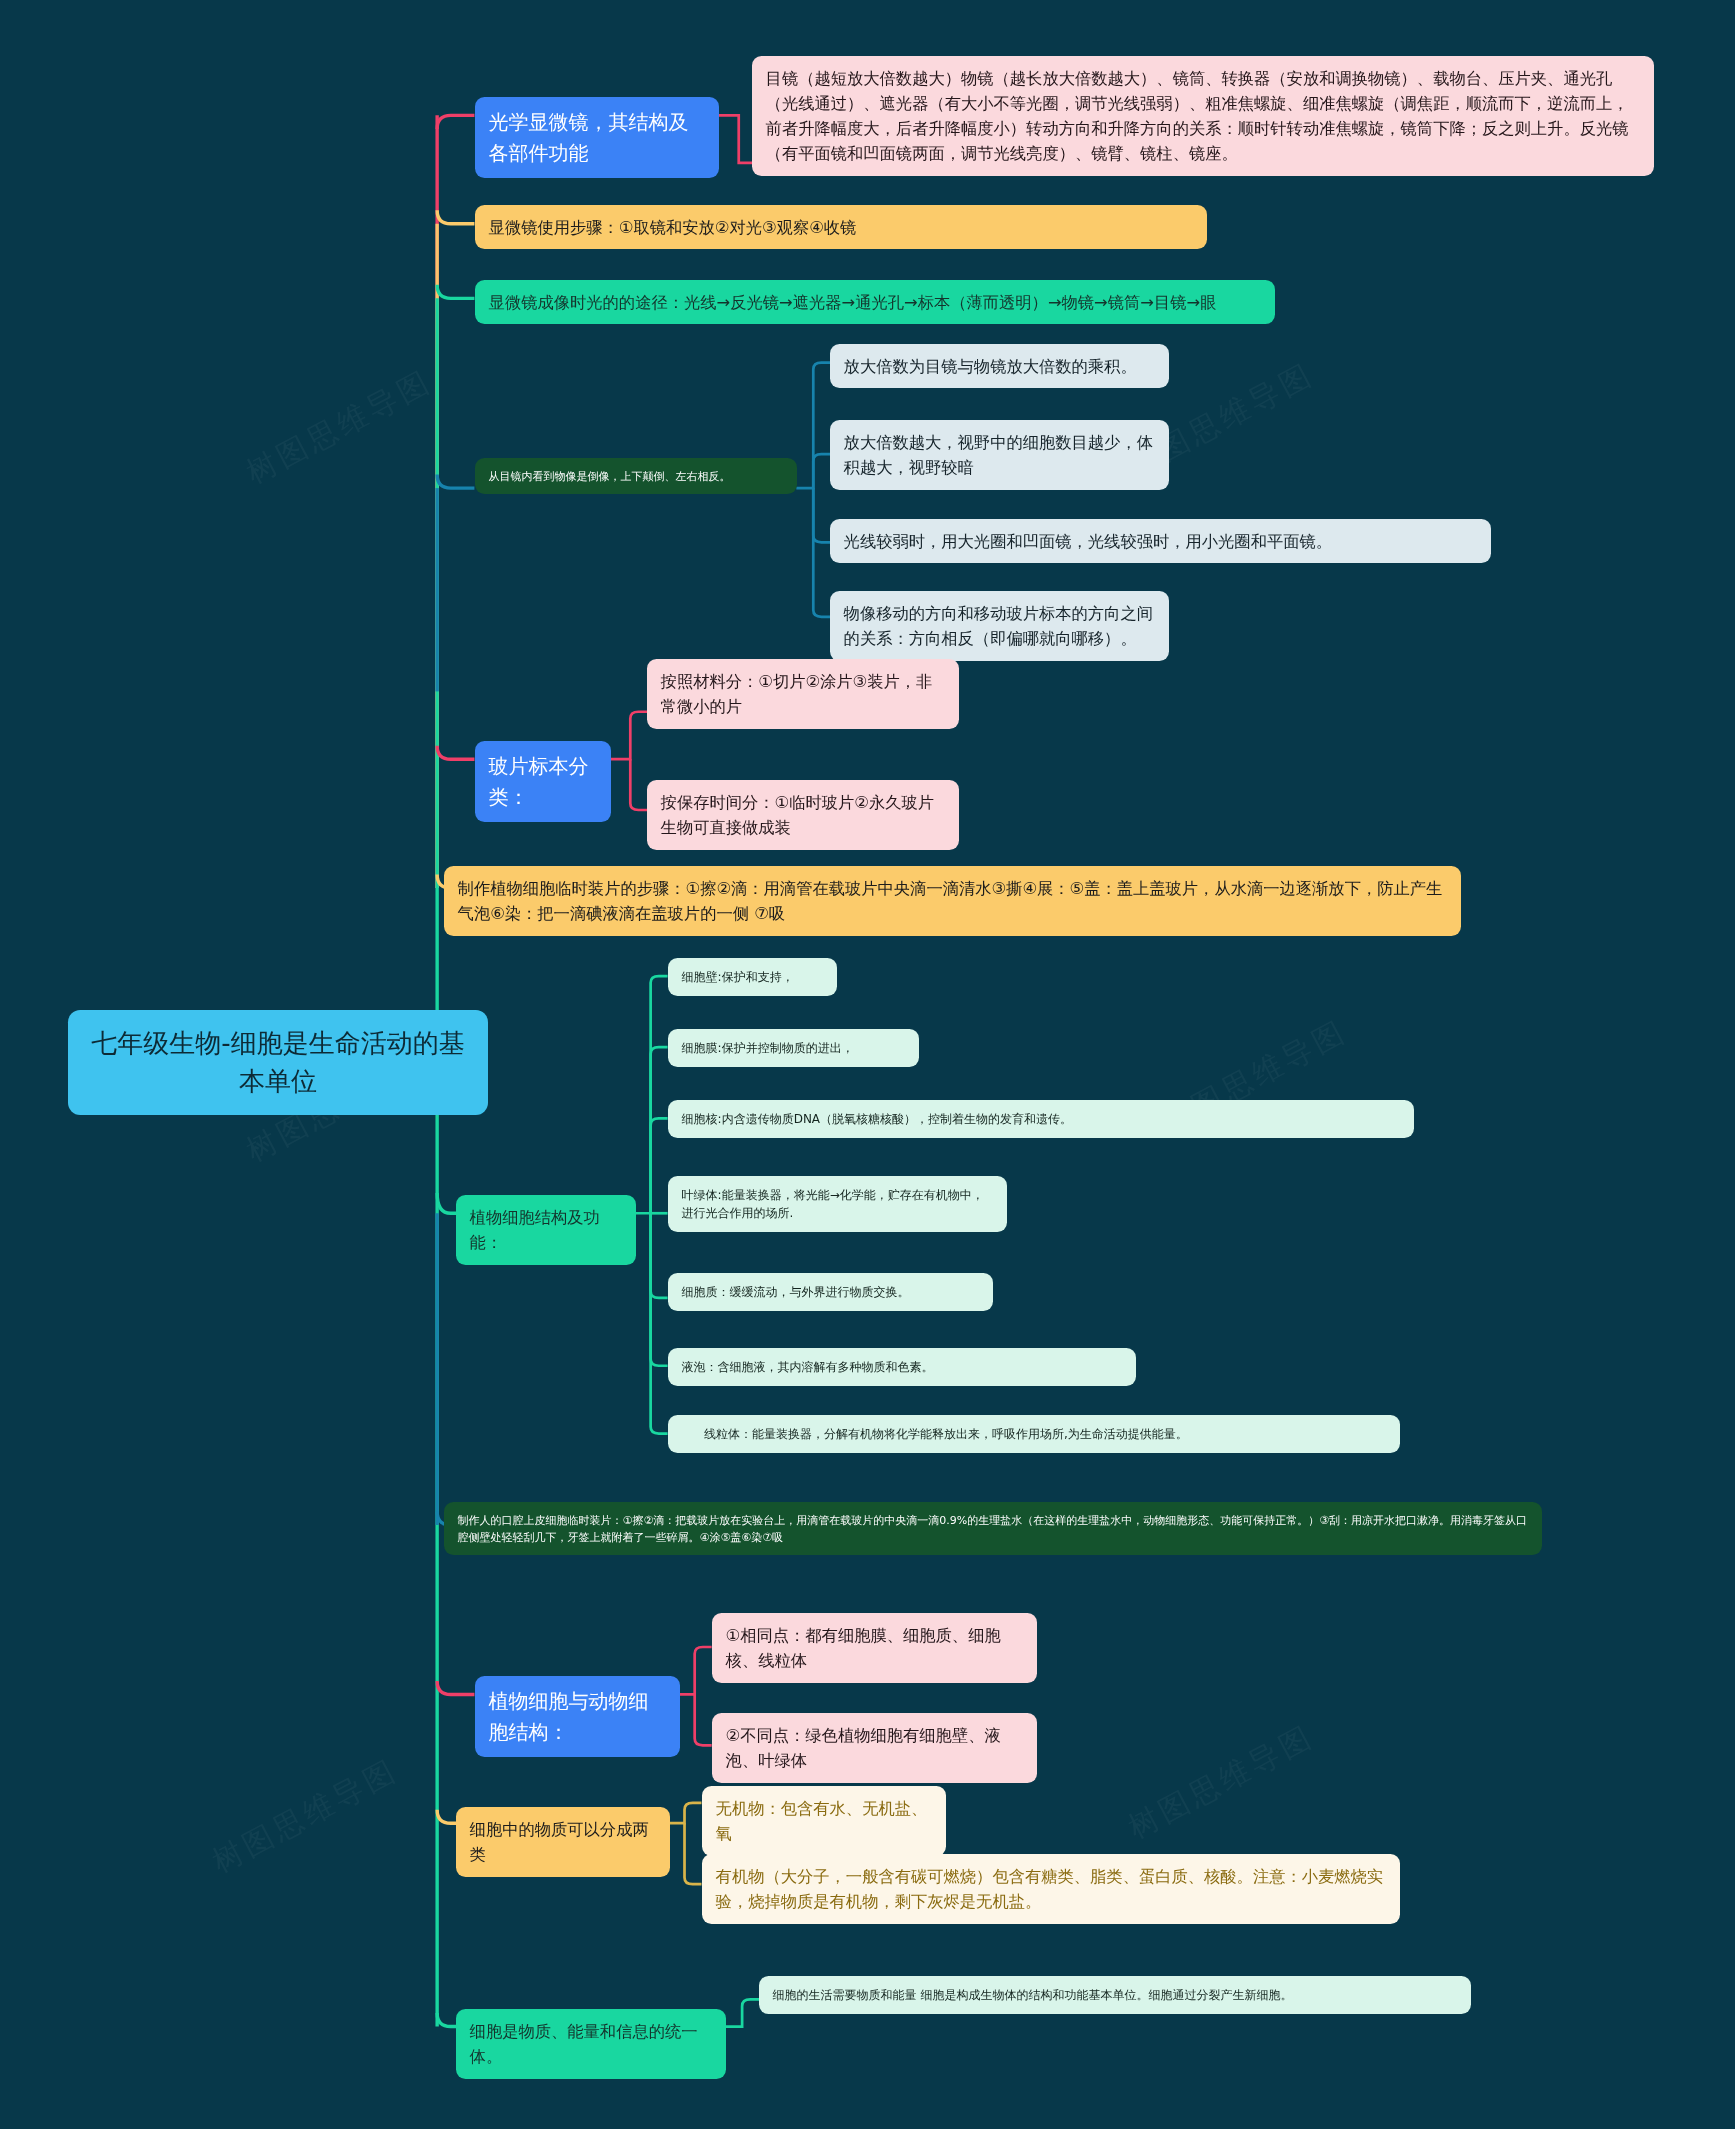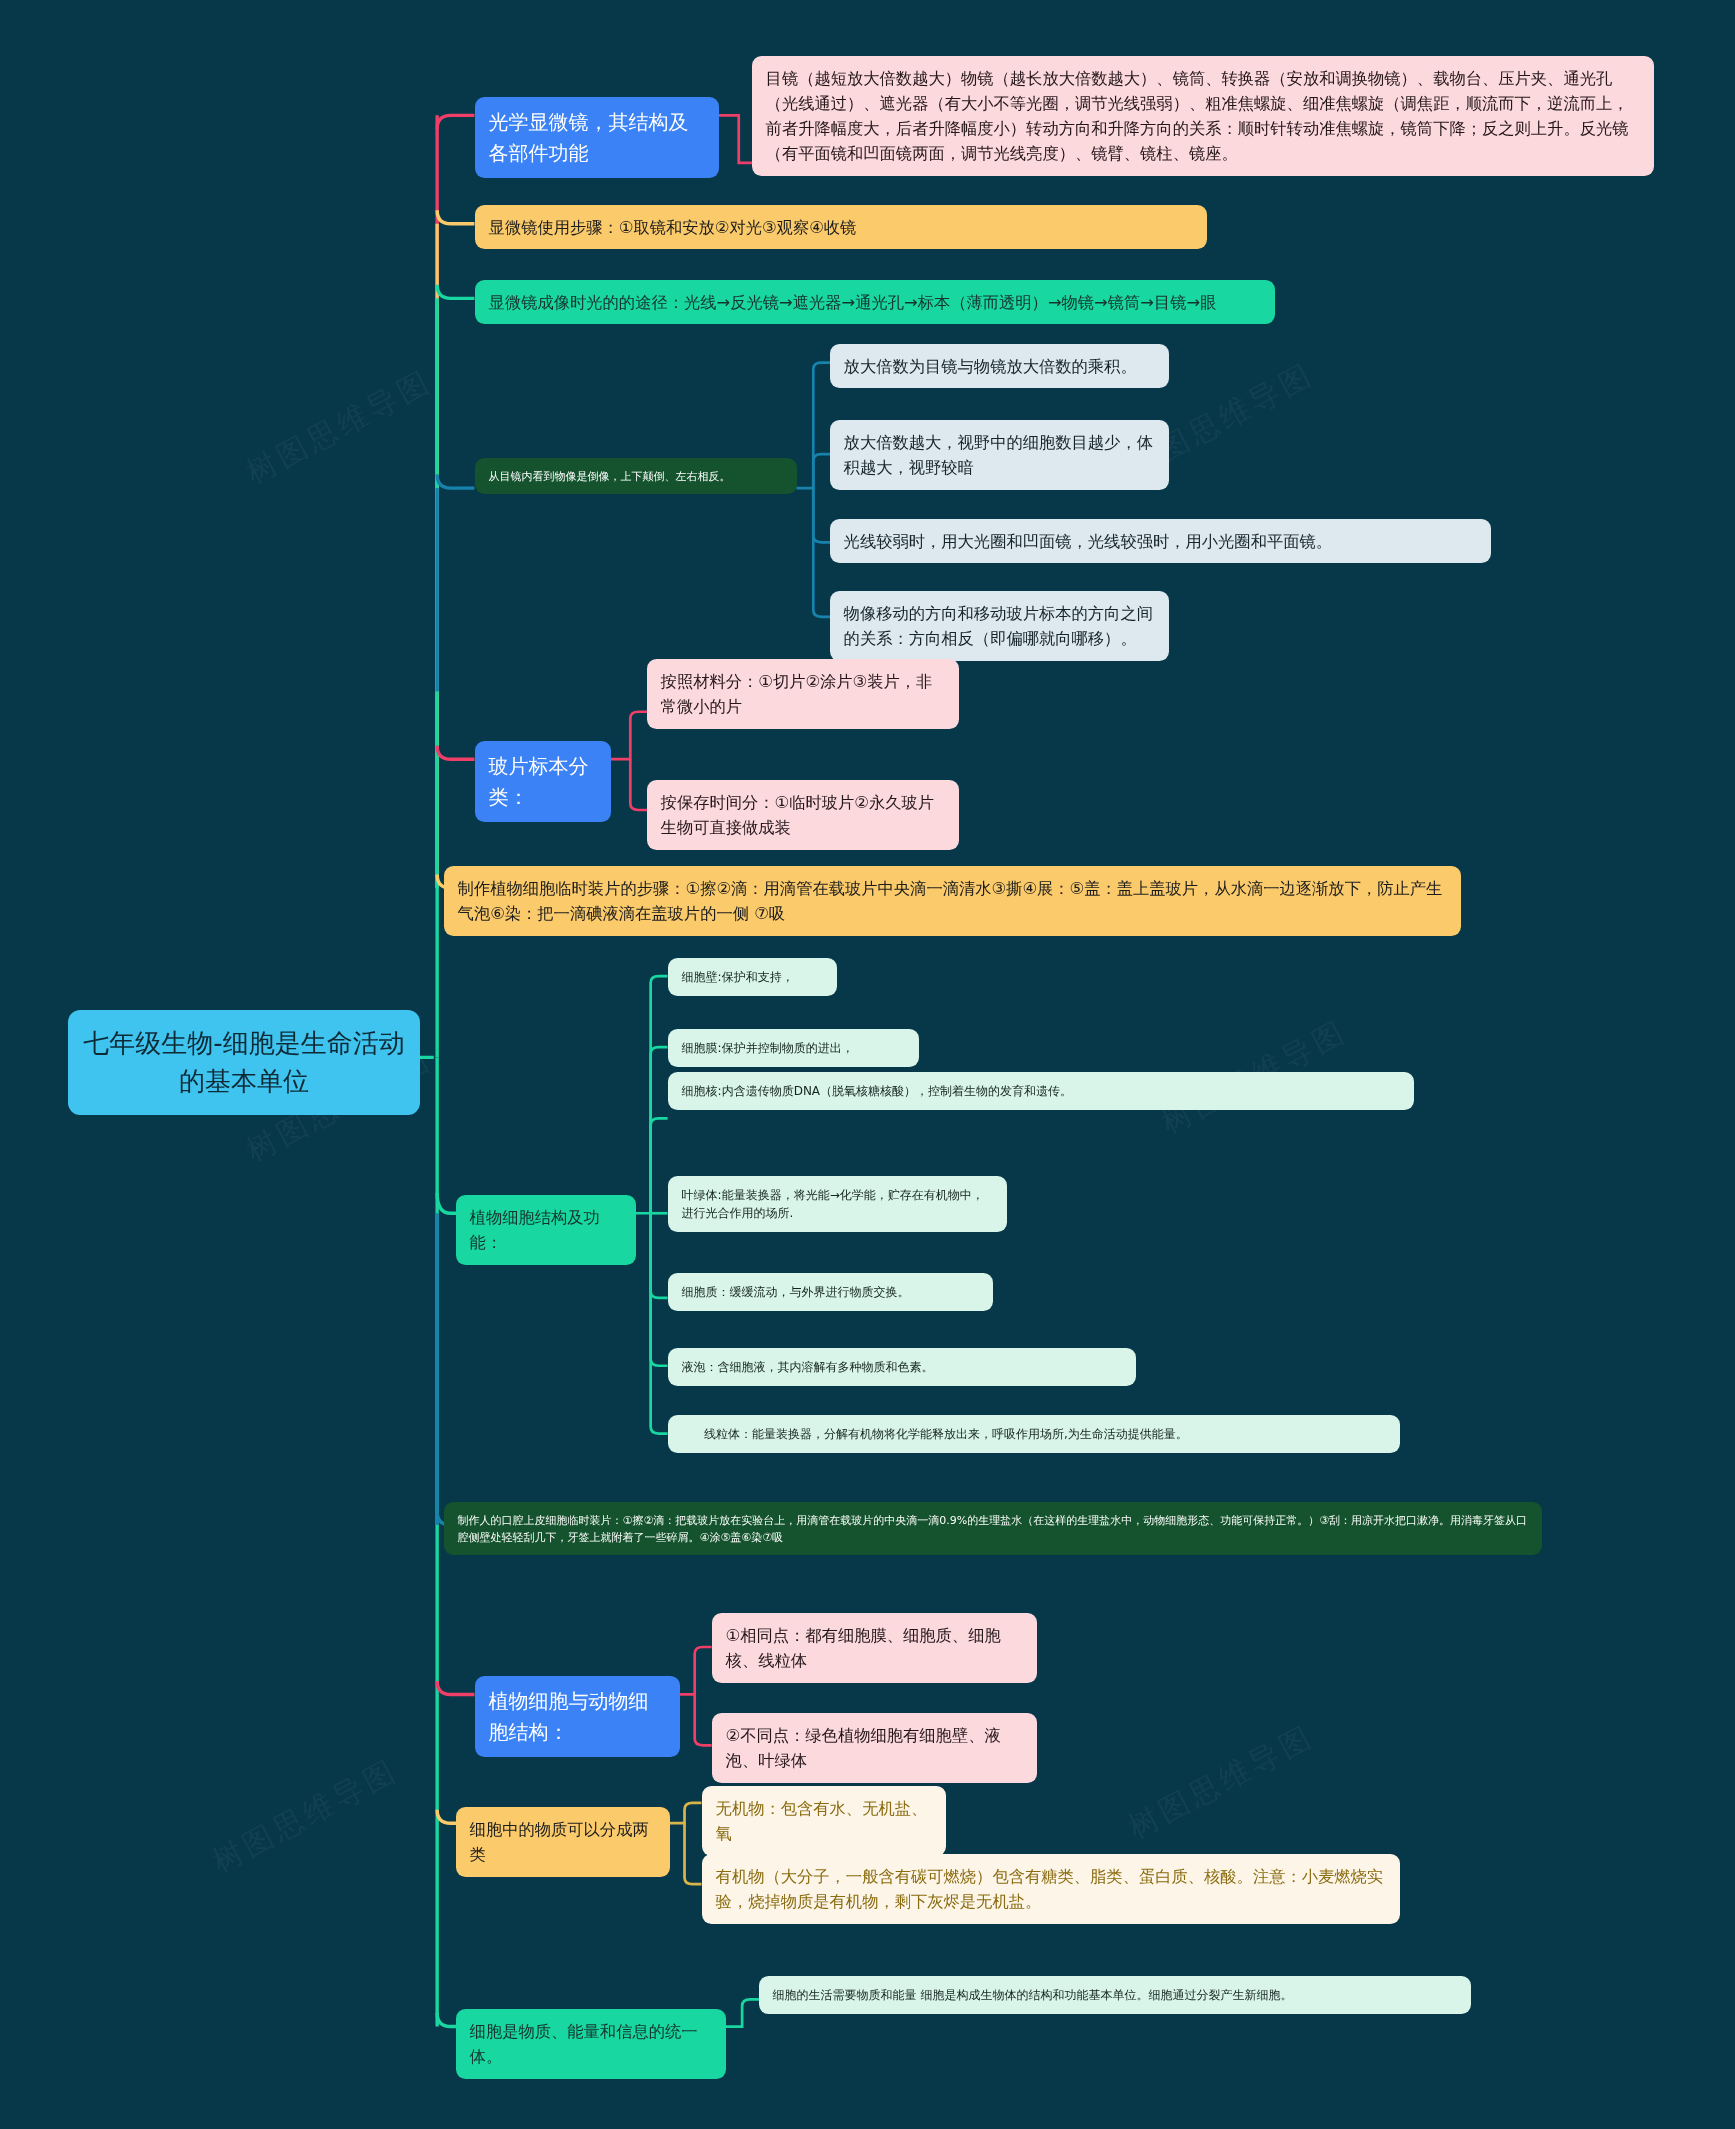--- a/index.html
+++ b/index.html
@@ -138,21 +138,21 @@
     </g>
   </svg>
 
   <div class="wm" style="left:237px; top:407px;">树图思维导图</div>
   <div class="wm" style="left:1119px; top:400px;">树图思维导图</div>
   <div class="wm" style="left:237px; top:1085px;">树图思维导图</div>
   <div class="wm" style="left:1152px; top:1057px;">树图思维导图</div>
   <div class="wm" style="left:203px; top:1796px;">树图思维导图</div>
   <div class="wm" style="left:1119px; top:1762px;">树图思维导图</div>
 
-  <div class="node root" style="left:68px; top:1010px; width:352px;">七年级生物-细胞是生命活动的基本单位</div>
+  <div class="node root" style="left:68px; top:1010px; width:420px;">七年级生物-细胞是生命活动的基本单位</div>
 
   <div class="node pill-pink" style="left:475px; top:97px; width:244px;">光学显微镜，其结构及各部件功能</div>
   <div class="node leaf-pink" style="left:752px; top:56px; width:902px;">目镜（越短放大倍数越大）物镜（越长放大倍数越大）、镜筒、转换器（安放和调换物镜）、载物台、压片夹、通光孔（光线通过）、遮光器（有大小不等光圈，调节光线强弱）、粗准焦螺旋、细准焦螺旋（调焦距，顺流而下，逆流而上，前者升降幅度大，后者升降幅度小）转动方向和升降方向的关系：顺时针转动准焦螺旋，镜筒下降；反之则上升。反光镜（有平面镜和凹面镜两面，调节光线亮度）、镜臂、镜柱、镜座。</div>
 
   <div class="node pill-yellow" style="left:475px; top:205px; width:732px;">显微镜使用步骤：①取镜和安放②对光③观察④收镜</div>
 
   <div class="node pill-green" style="left:475px; top:280px; width:800px;">显微镜成像时光的的途径：光线→反光镜→遮光器→通光孔→标本（薄而透明）→物镜→镜筒→目镜→眼</div>
 
   <div class="node pill-blue" style="left:475px; top:458px; width:322px;">从目镜内看到物像是倒像，上下颠倒、左右相反。</div>
   <div class="node leaf-blue" style="left:830px; top:344px; width:339px;">放大倍数为目镜与物镜放大倍数的乘积。</div>
@@ -162,21 +162,21 @@
 
   <div class="node pill-pink" style="left:475px; top:741px; width:136px;">玻片标本分类：</div>
   <div class="node leaf-pink" style="left:647px; top:659px; width:312px;">按照材料分：①切片②涂片③装片，非常微小的片</div>
   <div class="node leaf-pink" style="left:647px; top:780px; width:312px;">按保存时间分：①临时玻片②永久玻片生物可直接做成装</div>
 
   <div class="node pill-yellow" style="left:444px; top:866px; width:1017px;">制作植物细胞临时装片的步骤：①擦②滴：用滴管在载玻片中央滴一滴清水③撕④展：⑤盖：盖上盖玻片，从水滴一边逐渐放下，防止产生气泡⑥染：把一滴碘液滴在盖玻片的一侧 ⑦吸</div>
 
   <div class="node pill-green" style="left:456px; top:1195px; width:180px;">植物细胞结构及功能：</div>
   <div class="node leaf-green" style="left:668px; top:958px; width:169px;">细胞壁:保护和支持，</div>
   <div class="node leaf-green" style="left:668px; top:1029px; width:251px;">细胞膜:保护并控制物质的进出，</div>
-  <div class="node leaf-green" style="left:668px; top:1072px; width:746px;">细胞核:内含遗传物质DNA（脱氧核糖核酸），控制着生物的发育和遗传。</div>
+  <div class="node leaf-green" style="left:668px; top:1100px; width:746px;">细胞核:内含遗传物质DNA（脱氧核糖核酸），控制着生物的发育和遗传。</div>
   <div class="node leaf-green" style="left:668px; top:1176px; width:339px;">叶绿体:能量装换器，将光能→化学能，贮存在有机物中，进行光合作用的场所.</div>
   <div class="node leaf-green" style="left:668px; top:1273px; width:325px;">细胞质：缓缓流动，与外界进行物质交换。</div>
   <div class="node leaf-green" style="left:668px; top:1348px; width:468px;">液泡：含细胞液，其内溶解有多种物质和色素。</div>
   <div class="node leaf-green" style="left:668px; top:1415px; width:732px;padding-left:36px;">线粒体：能量装换器，分解有机物将化学能释放出来，呼吸作用场所,为生命活动提供能量。</div>
 
   <div class="node pill-blue" style="left:444px; top:1502px; width:1098px;">制作人的口腔上皮细胞临时装片：①擦②滴：把载玻片放在实验台上，用滴管在载玻片的中央滴一滴0.9%的生理盐水（在这样的生理盐水中，动物细胞形态、功能可保持正常。）③刮：用凉开水把口漱净。用消毒牙签从口腔侧壁处轻轻刮几下，牙签上就附着了一些碎屑。④涂⑤盖⑥染⑦吸</div>
 
   <div class="node pill-pink" style="left:475px; top:1676px; width:205px;">植物细胞与动物细胞结构：</div>
   <div class="node leaf-pink" style="left:712px; top:1613px; width:325px;">①相同点：都有细胞膜、细胞质、细胞核、线粒体</div>
   <div class="node leaf-pink" style="left:712px; top:1713px; width:325px;">②不同点：绿色植物细胞有细胞壁、液泡、叶绿体</div>

